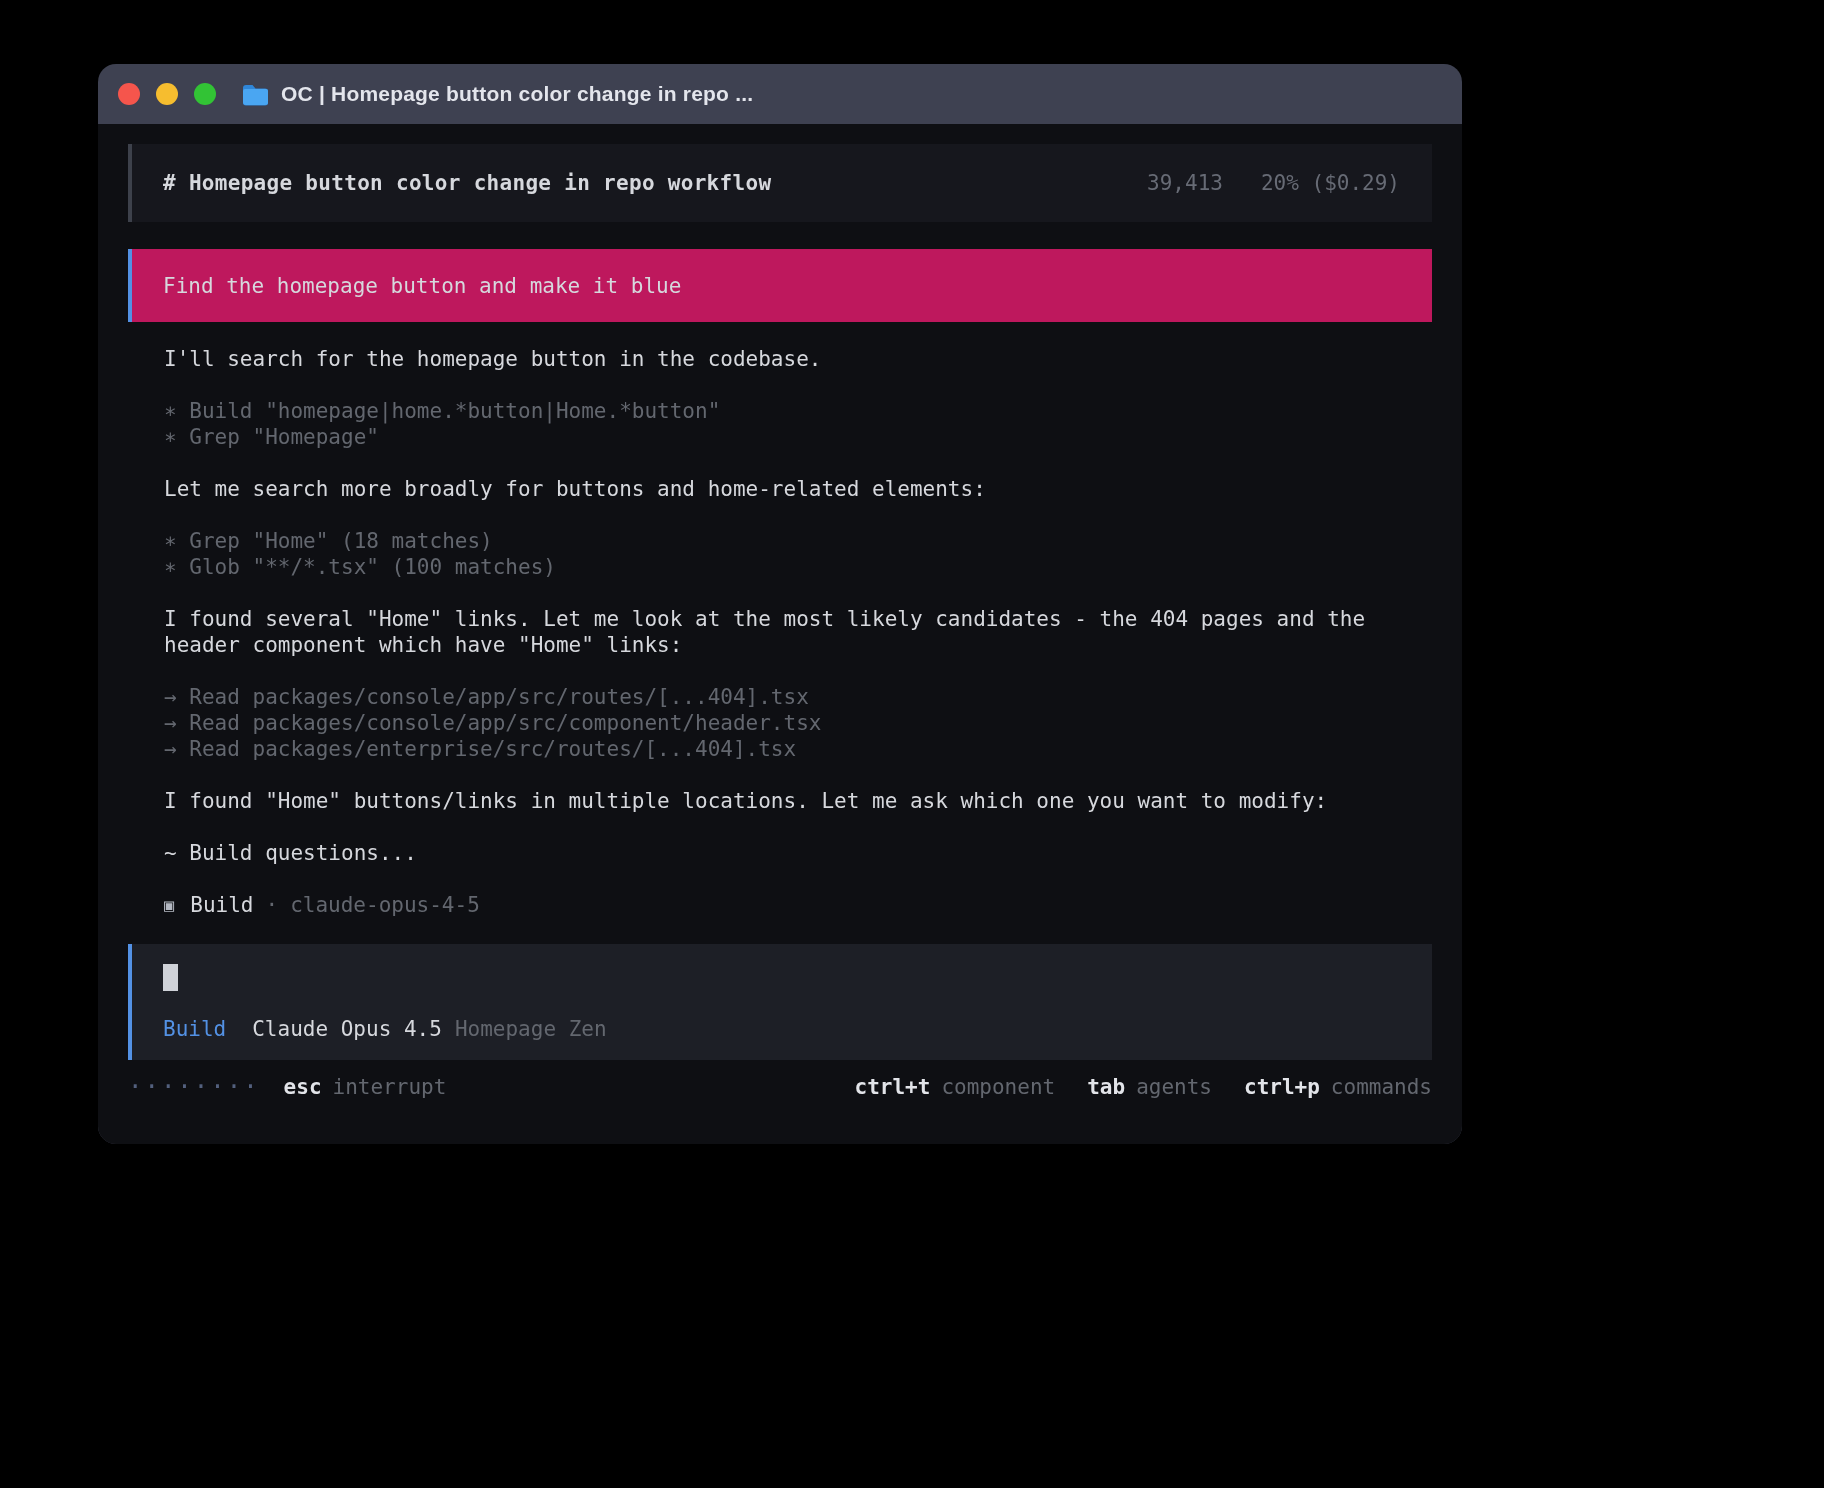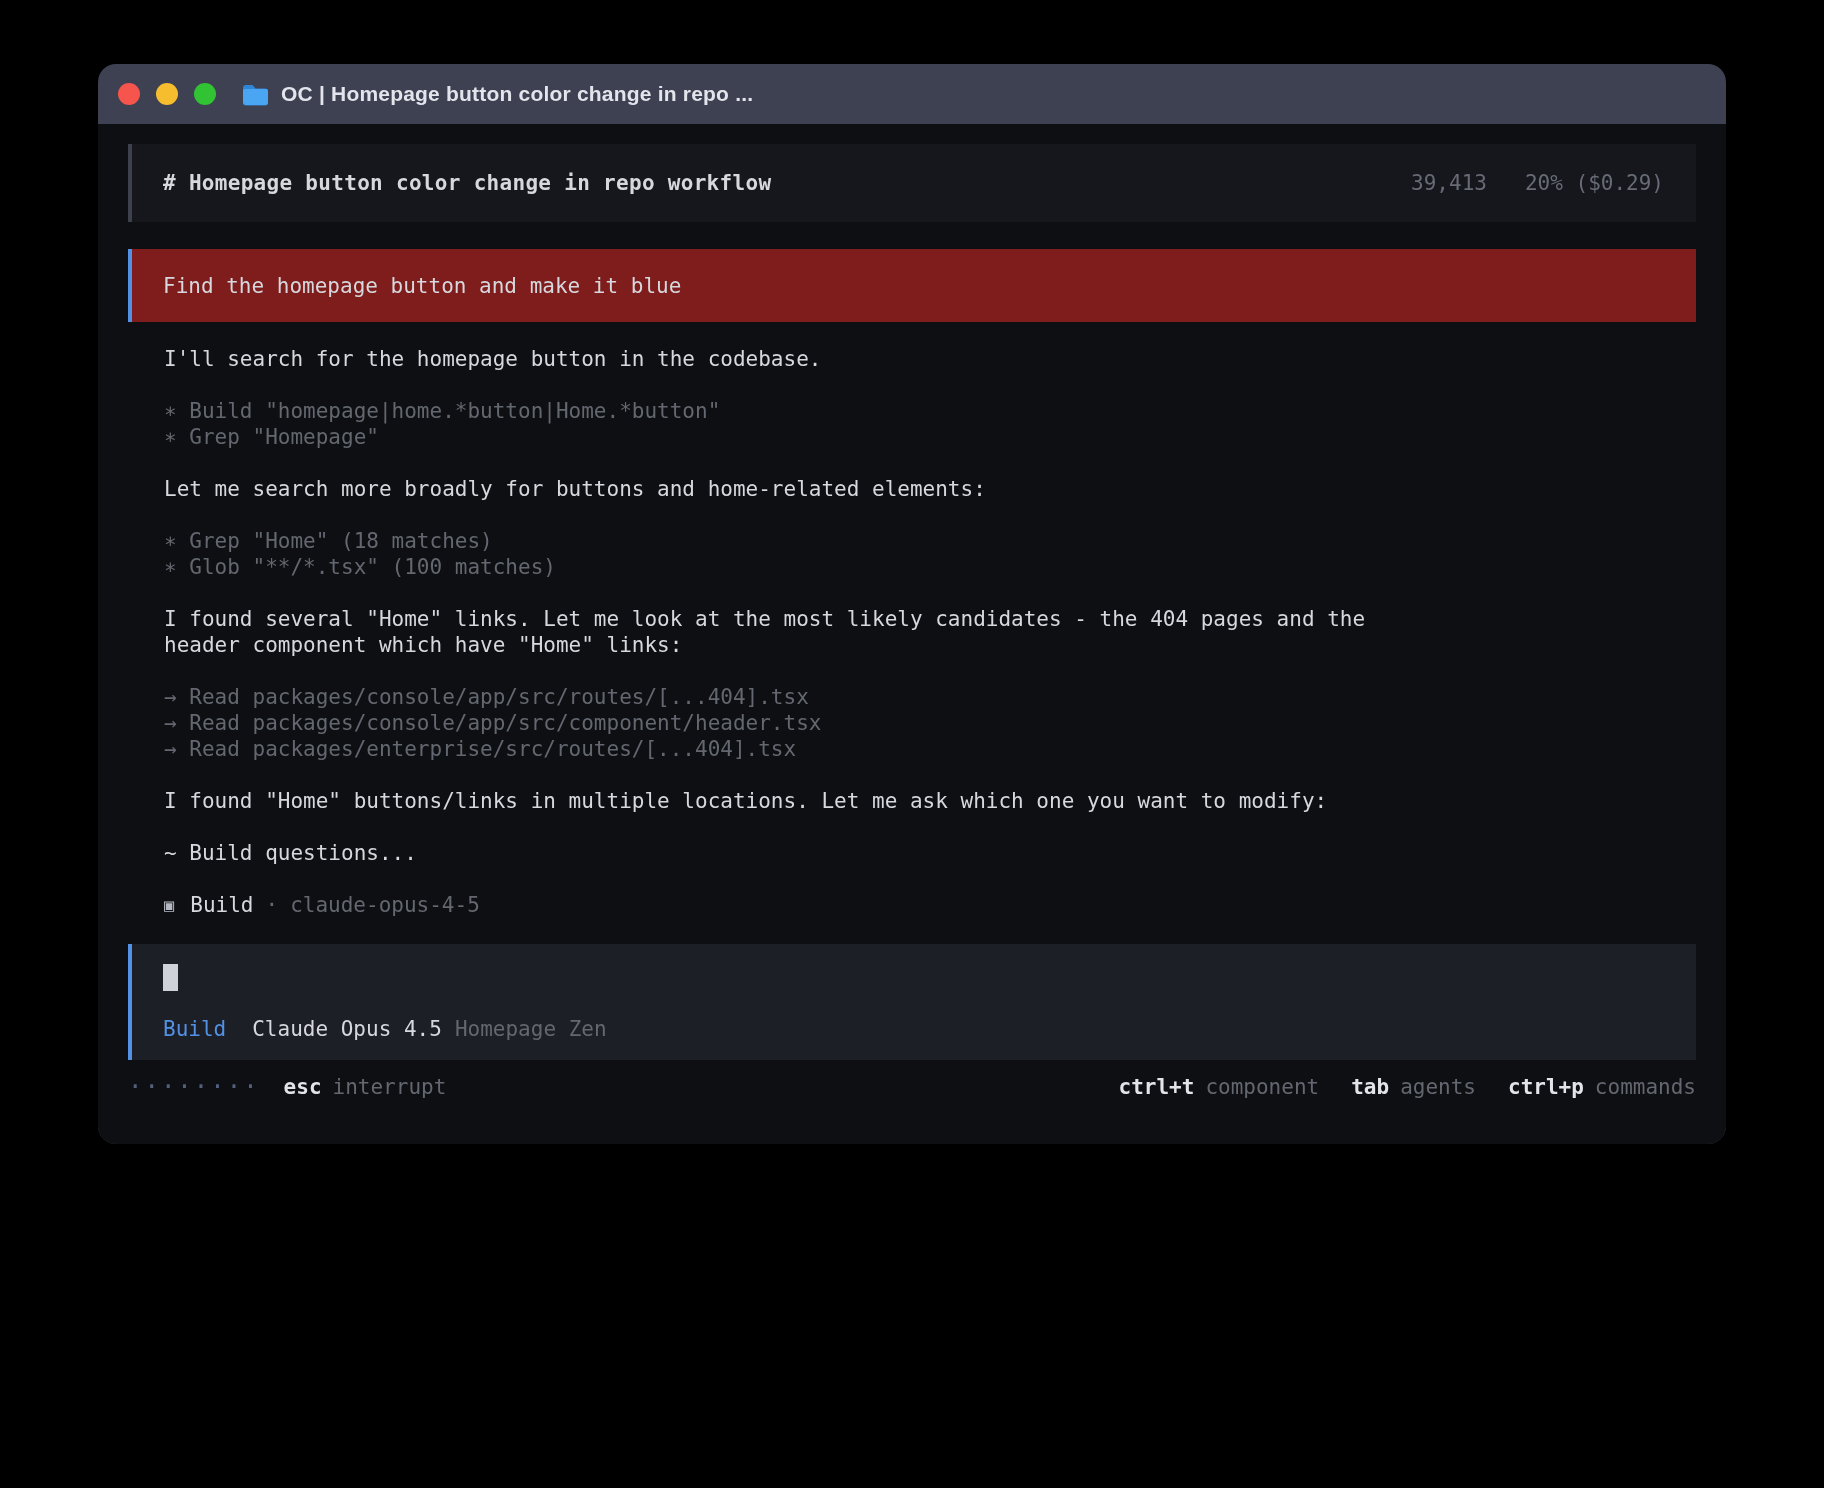--- a/index.html
+++ b/index.html
@@ -1,21 +1,21 @@
 <!DOCTYPE html>
 <html><head>
 <meta charset="utf-8">
 <style>
   * { margin:0; padding:0; box-sizing:border-box; }
   html,body { width:1824px; height:1488px; background:#000; }
   body { font-family:"DejaVu Sans Mono", monospace; }
 
   .window {
     position:absolute; left:98px; top:64px;
-    width:1628px; height:1080px;
+    width:1364px; height:1080px;
     background:#3e4151; border-radius:18px; overflow:hidden;
     box-shadow:0 25px 70px rgba(0,0,0,0.55);
     display:flex; flex-direction:column;
   }
 
   
   .titlebar { flex:0 0 60px; display:flex; align-items:center; }
   .lights { display:flex; gap:16px; padding-left:20px; }
   .light { width:22px; height:22px; border-radius:50%; }
   .light.red { background:#f5554c; }
@@ -36,21 +36,21 @@
 
   .hblock {
     background:#16171d; border-left:4px solid #3d414b; height:78px;
     display:flex; align-items:center; justify-content:space-between;
     padding:0 32px 0 31px;
   }
   .htitle { font-weight:bold; letter-spacing:0.3px; }
   .hmeta { color:#676b75; display:flex; gap:38px; }
 
   .ublock {
-    margin-top:27px; background:#7f1d1d; border-left:4px solid #5391e4;
+    margin-top:27px; background:#be185d; border-left:4px solid #5391e4;
     height:73px; display:flex; align-items:center; padding-left:31px;
   }
 
   .transcript { margin:24px 0 0 36px; max-width:100ch; }
   .para { margin-bottom:26px; }
   .line { line-height:26px; white-space:pre-wrap; }
 
   .agentline { display:flex; align-items:center; line-height:26px; }
   .agenticon { font-size:17px; color:#b3b8c2; margin-right:16px; }
   .agentsep { margin:0 12px; }

